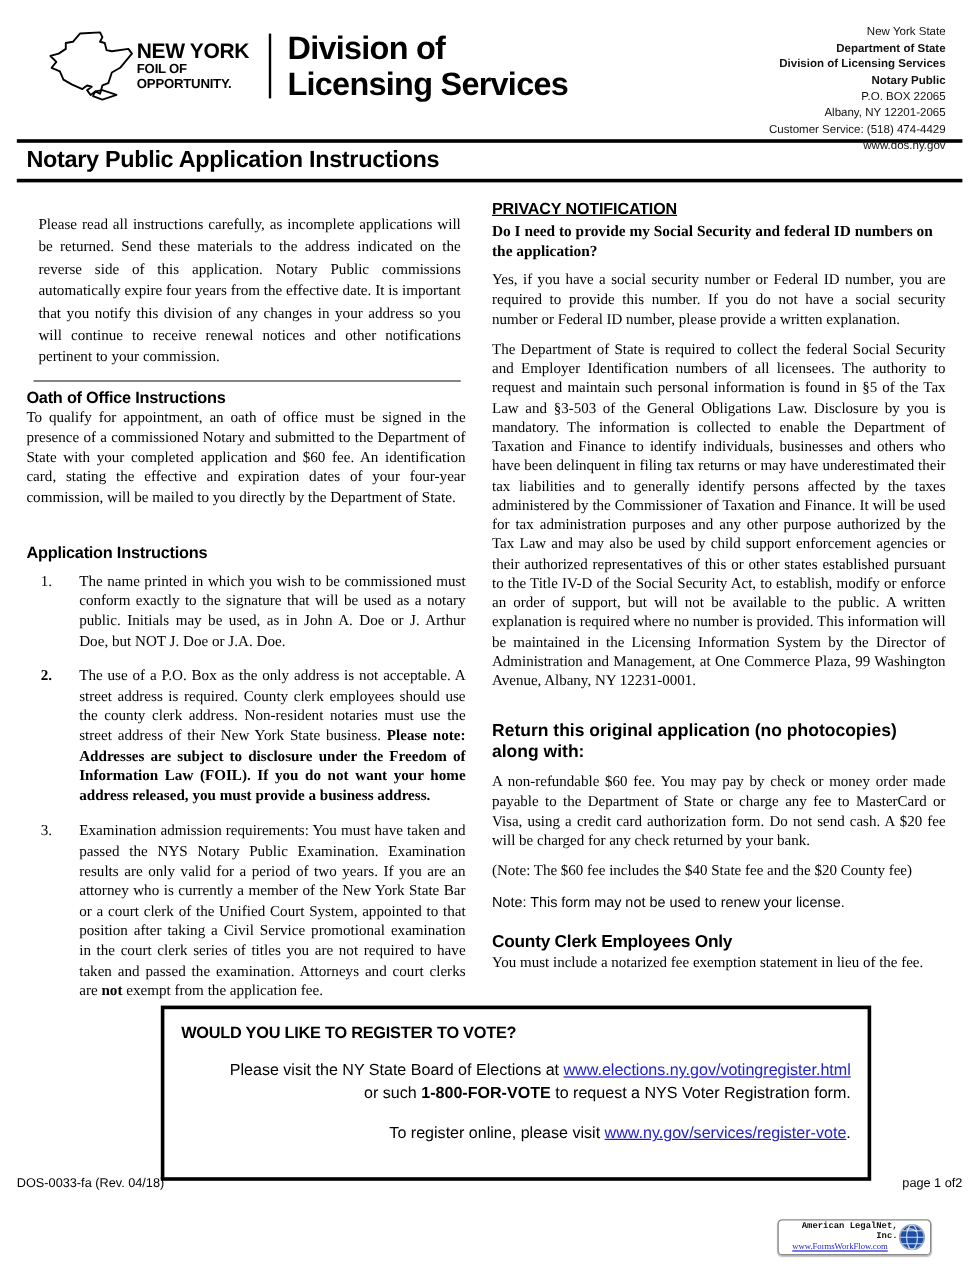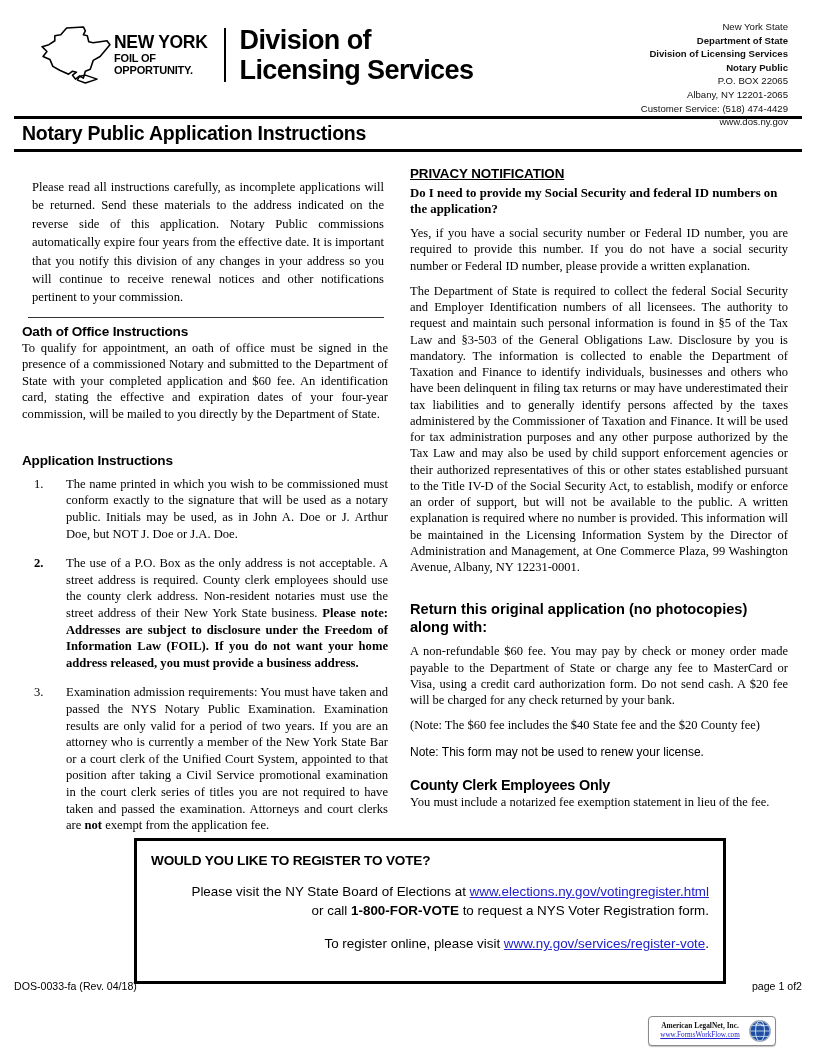--- a/index.html
+++ b/index.html
@@ -278,24 +278,25 @@
     align-items: center;
     padding: 0 3px;
     overflow: hidden;
   }
   .legalnet .txt {
     flex: 1 1 auto;
     text-align: center;
     line-height: 1.18;
   }
   .legalnet .t1 {
-    font-family: Liberation Serif, serif;
+    font-family: Liberation Mono, monospace;
     font-size: 7.4px;
     font-weight: bold;
     color: #111;
+    text-align: right;
   }
   .legalnet .t2 {
     font-family: "Liberation Serif", serif;
     font-size: 7.2px;
     color: #2222cc;
     text-decoration: underline;
   }
   .legalnet .globe {
     flex: 0 0 auto;
     width: 24px;
@@ -385,21 +386,21 @@
       <p class="rbody">(Note: The $60 fee includes the $40 State fee and the $20 County fee)</p>
       <p class="note-sans">Note: This form may not be used to renew your license.</p>
 
       <h2 class="county-head">County Clerk Employees Only</h2>
       <p class="rbody">You must include a notarized fee exemption statement in lieu of the fee.</p>
     </div>
   </div>
 
   <div class="voter-box">
     <div class="vtitle">WOULD YOU LIKE TO REGISTER TO VOTE?</div>
-    <p><span>Please visit the NY State Board of Elections at </span><a href="#">www.elections.ny.gov/votingregister.html</a><br><span>or call </span><b>1-800-FOR-VOTE</b><span> to request a NYS Voter Registration form.</span></p>
+    <p><span>Please visit the NY State Board of Elections at </span><a href="#">www.elections.ny.gov/votingregister.html</a><br><span>or such </span><b>1-800-FOR-VOTE</b><span> to request a NYS Voter Registration form.</span></p>
     <p><span>To register online, please visit </span><a href="#">www.ny.gov/services/register-vote</a><span>.</span></p>
   </div>
 
   <div class="footer">
     <span>DOS-0033-fa (Rev. 04/18)</span>
     <span>page 1 of2</span>
   </div>
 
   <div class="legalnet">
     <div class="txt">

